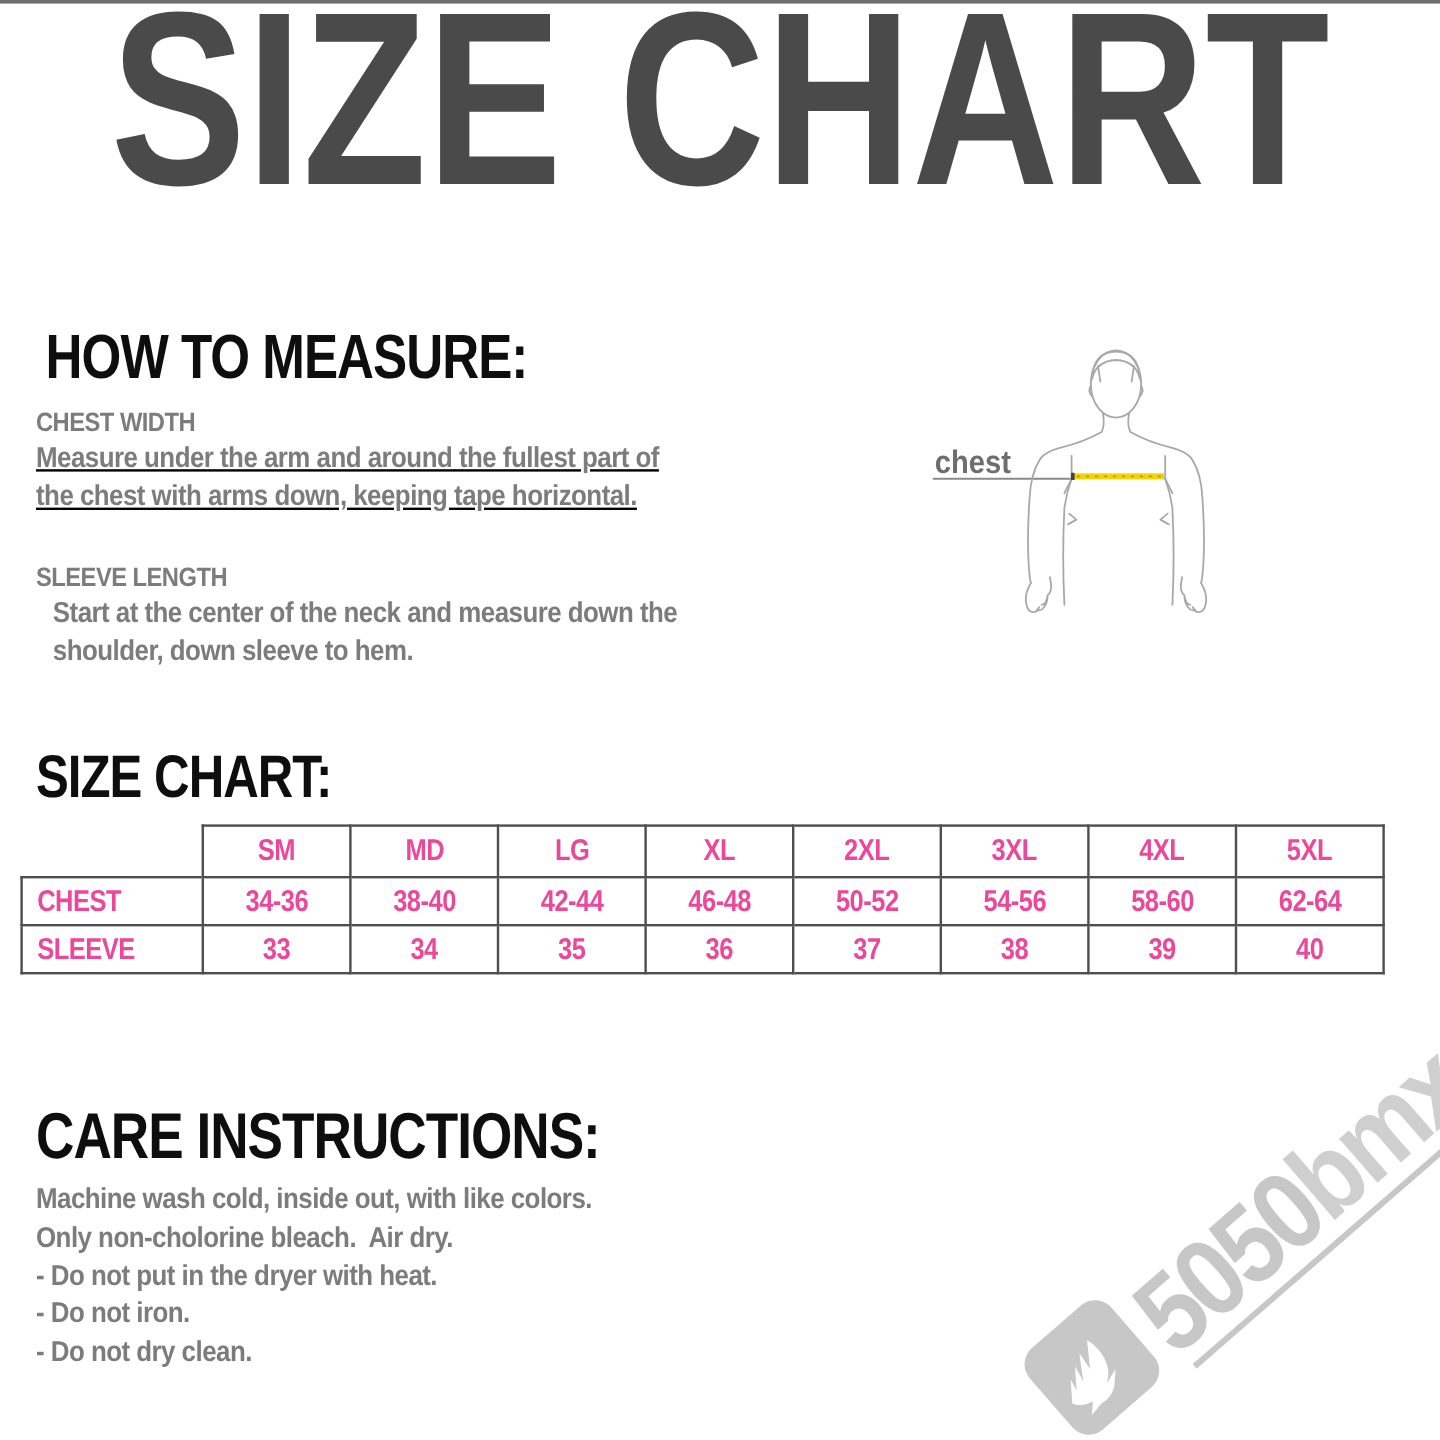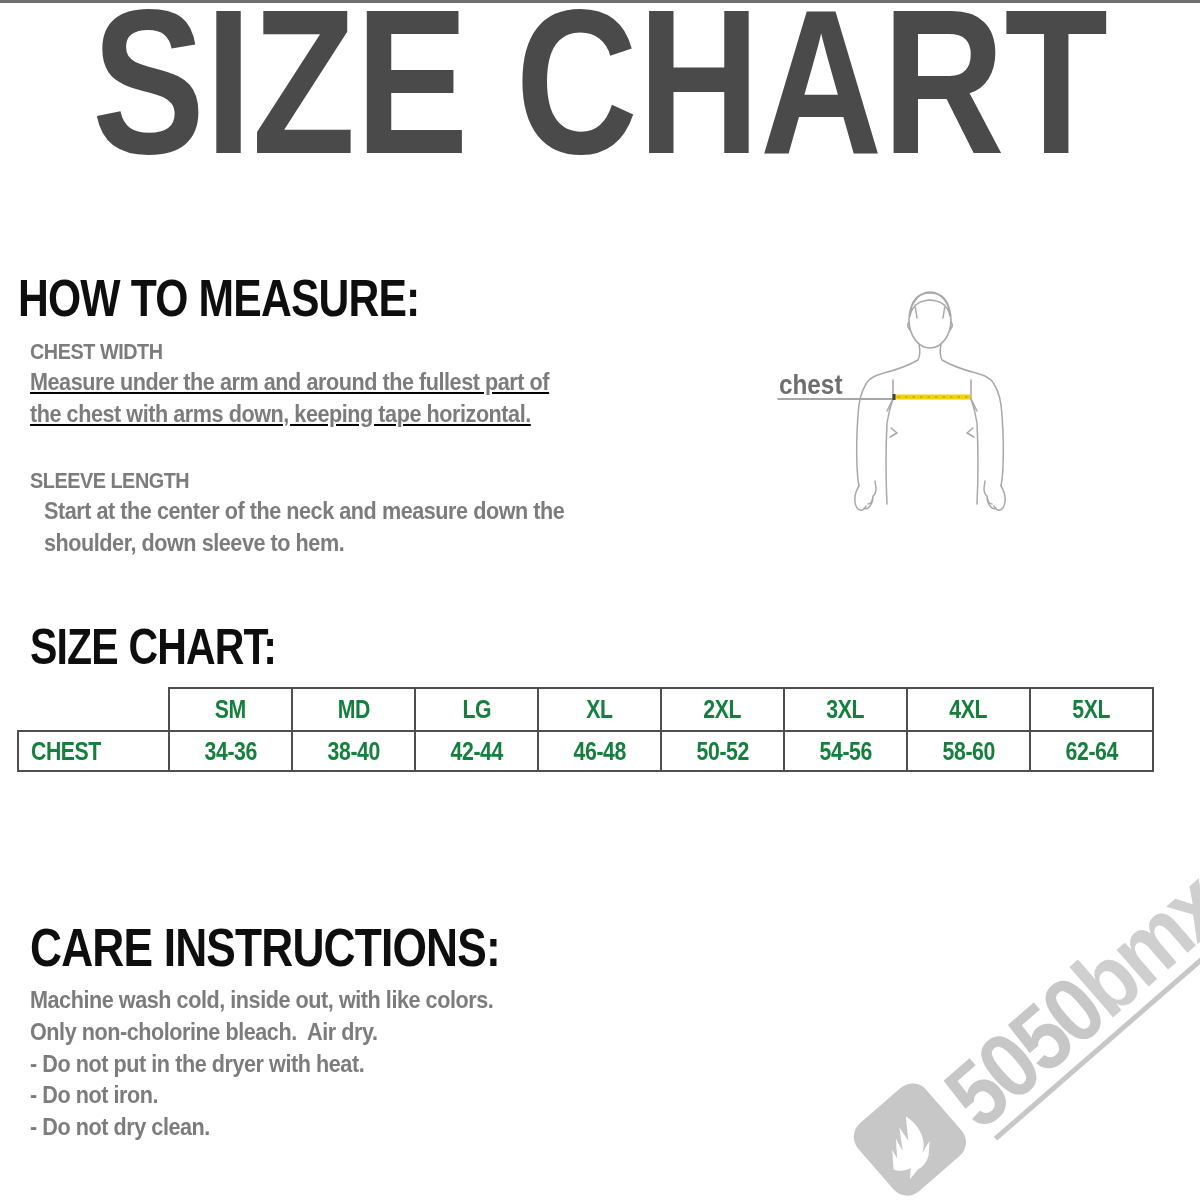--- a/index.html
+++ b/index.html
@@ -26,21 +26,21 @@
     letter-spacing:-0.5px;
   }
   .gray-label{font-size:22px;line-height:1;}
   .body-line{font-size:24px;line-height:31.8px;display:block;transform-origin:0 0;}
   .body-stack .body-line{transform:scaleX(0.9);}
   
   #size-table{left:17px;top:687px;border-collapse:collapse;table-layout:fixed;}
   #size-table td{
     border:2px solid #4e4e4e;background:#fff;
     text-align:center;vertical-align:middle;padding:0;
-    color:#15803d;font-weight:bold;font-size:25px;
+    color:#ec4899;font-weight:bold;font-size:25px;
   }
   #size-table td.blank{border:none;background:transparent;}
   #size-table tr.hdr td{height:41px;}
   #size-table tr.datarow td{height:38px;}
   #size-table td.rowlabel{text-align:left;padding-left:12px;width:137px;}
   #size-table td.c{width:121px;}
   .cnd{display:inline-block;transform:scaleX(0.85);letter-spacing:-0.5px;}
   td.rowlabel .cnd{transform-origin:0 50%;}
   
   #chest-label{left:779px;top:372px;font-size:27px;font-weight:bold;color:#6e6e6e;
@@ -58,21 +58,21 @@
   #wm-underline{position:absolute;left:8px;bottom:-12px;width:120%;height:5px;background:#c7c7c7;}
 </style>
 </head>
 <body>
 
 <svg id="title-svg" class="abs" viewBox="0 0 1200 160">
   <text x="600" y="153" text-anchor="middle" textLength="1016" lengthAdjust="spacingAndGlyphs" font-family="Liberation Sans, sans-serif" font-weight="bold" font-size="206" fill="#4a4a4a">SIZE CHART</text>
 </svg>
 <div class="abs rule"></div>
 
-<div class="abs" style="left:18px;top:272px;">
+<div class="abs" style="left:38px;top:272px;">
   <span class="h-black" style="font-size:52px;">HOW TO MEASURE:</span>
 </div>
 
 <div class="abs" style="left:30px;top:341px;text-align:right;">
   <span class="gray-label">CHEST WIDTH</span>
 </div>
 <div class="abs body-stack" style="left:30px;top:366px;text-decoration:underline;">
   <span class="body-line">Measure under the arm and around the fullest part of</span>
   <span class="body-line">the chest with arms down, keeping tape horizontal.</span>
 </div>
@@ -138,20 +138,31 @@
     <td class="rowlabel"><span class="cnd">CHEST</span></td>
     <td class="c"><span class="cnd">34-36</span></td>
     <td class="c"><span class="cnd">38-40</span></td>
     <td class="c"><span class="cnd">42-44</span></td>
     <td class="c"><span class="cnd">46-48</span></td>
     <td class="c"><span class="cnd">50-52</span></td>
     <td class="c"><span class="cnd">54-56</span></td>
     <td class="c"><span class="cnd">58-60</span></td>
     <td class="c"><span class="cnd">62-64</span></td>
   </tr>
+  <tr class="datarow">
+    <td class="rowlabel"><span class="cnd">SLEEVE</span></td>
+    <td class="c"><span class="cnd">33</span></td>
+    <td class="c"><span class="cnd">34</span></td>
+    <td class="c"><span class="cnd">35</span></td>
+    <td class="c"><span class="cnd">36</span></td>
+    <td class="c"><span class="cnd">37</span></td>
+    <td class="c"><span class="cnd">38</span></td>
+    <td class="c"><span class="cnd">39</span></td>
+    <td class="c"><span class="cnd">40</span></td>
+  </tr>
 </tbody>
   </table>
 
 <div class="abs" style="left:30px;top:920px;">
   <span class="h-black" style="font-size:54px;">CARE INSTRUCTIONS:</span>
 </div>
 <div class="abs body-stack" style="left:30px;top:984px;">
   <span class="body-line">Machine wash cold, inside out, with like colors.</span>
   <span class="body-line">Only non-cholorine bleach.  Air dry.</span>
   <span class="body-line">- Do not put in the dryer with heat.</span>

